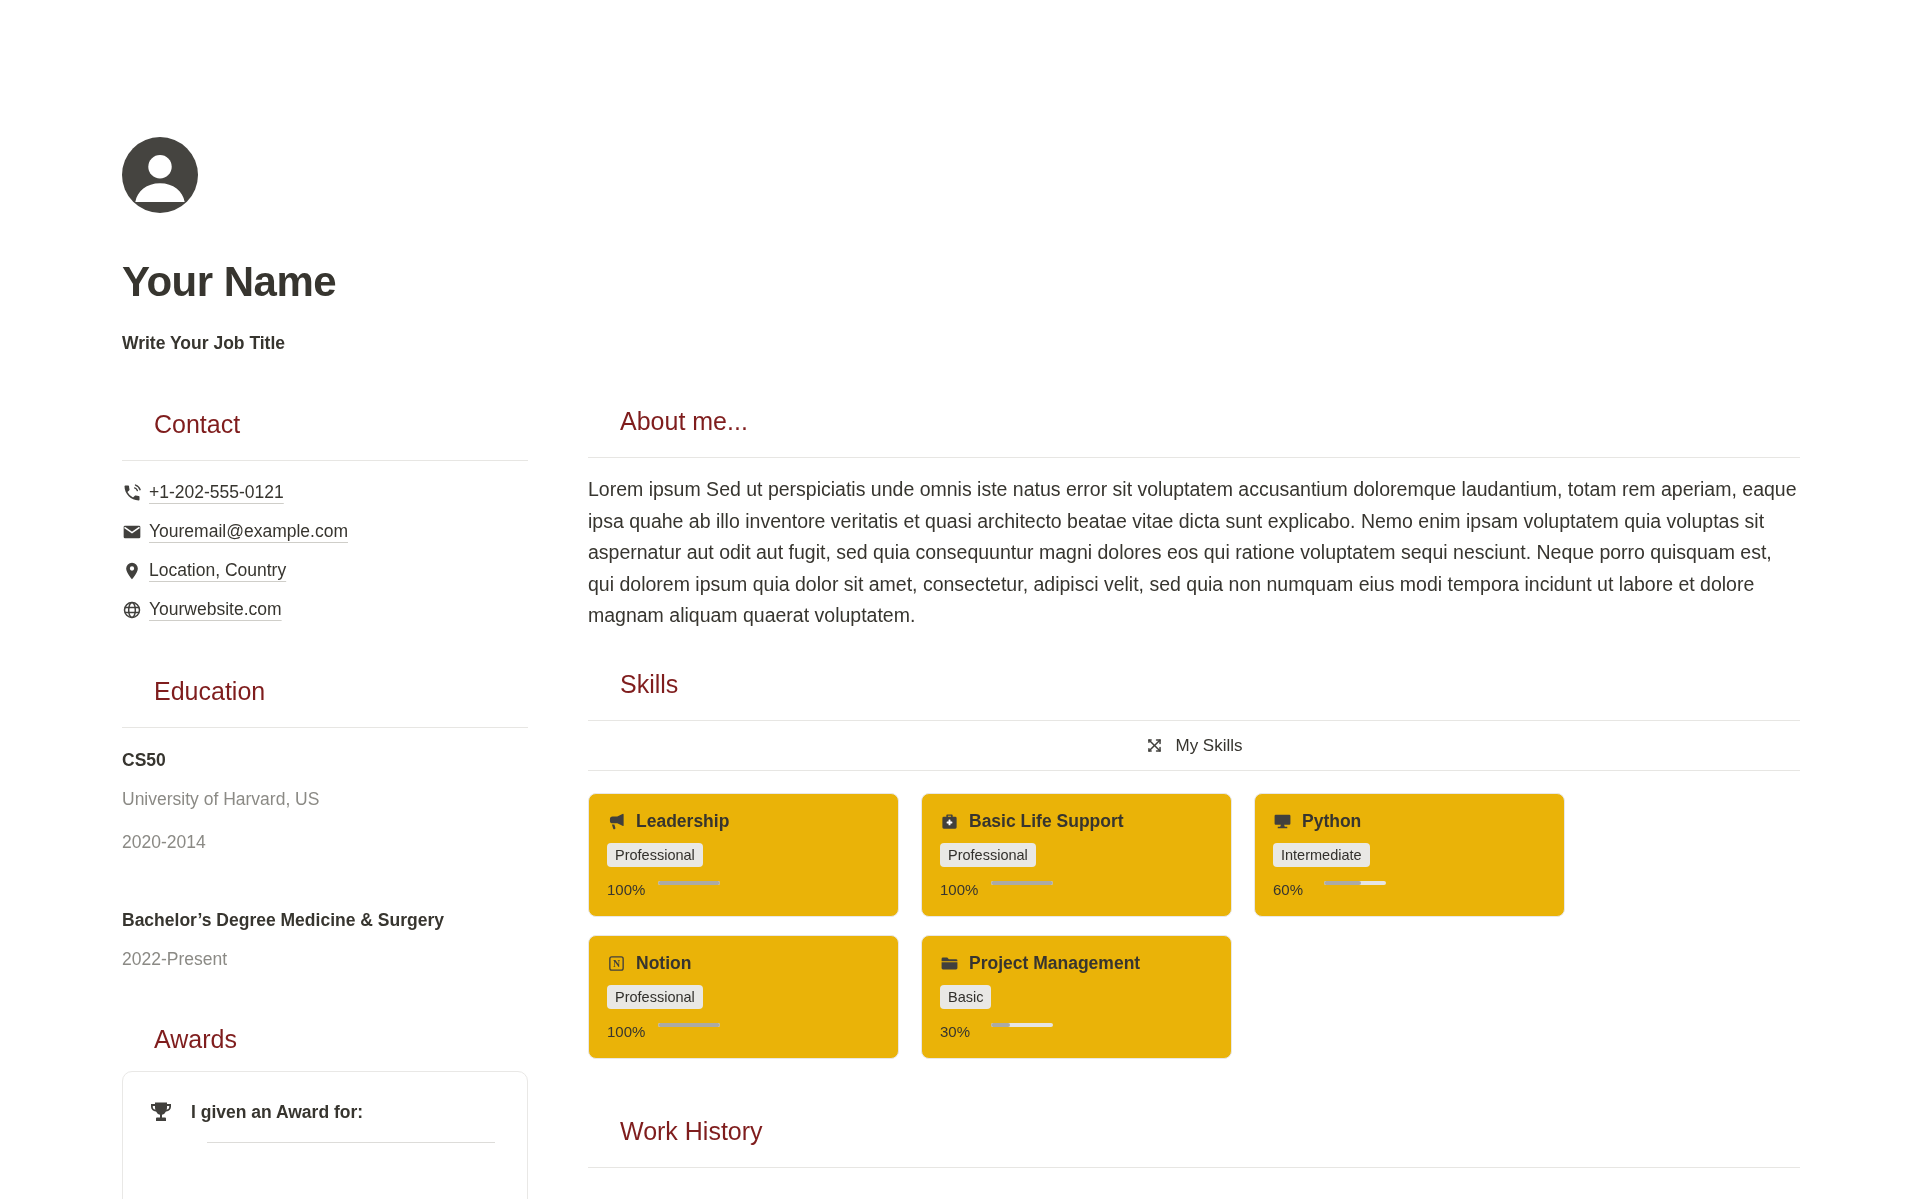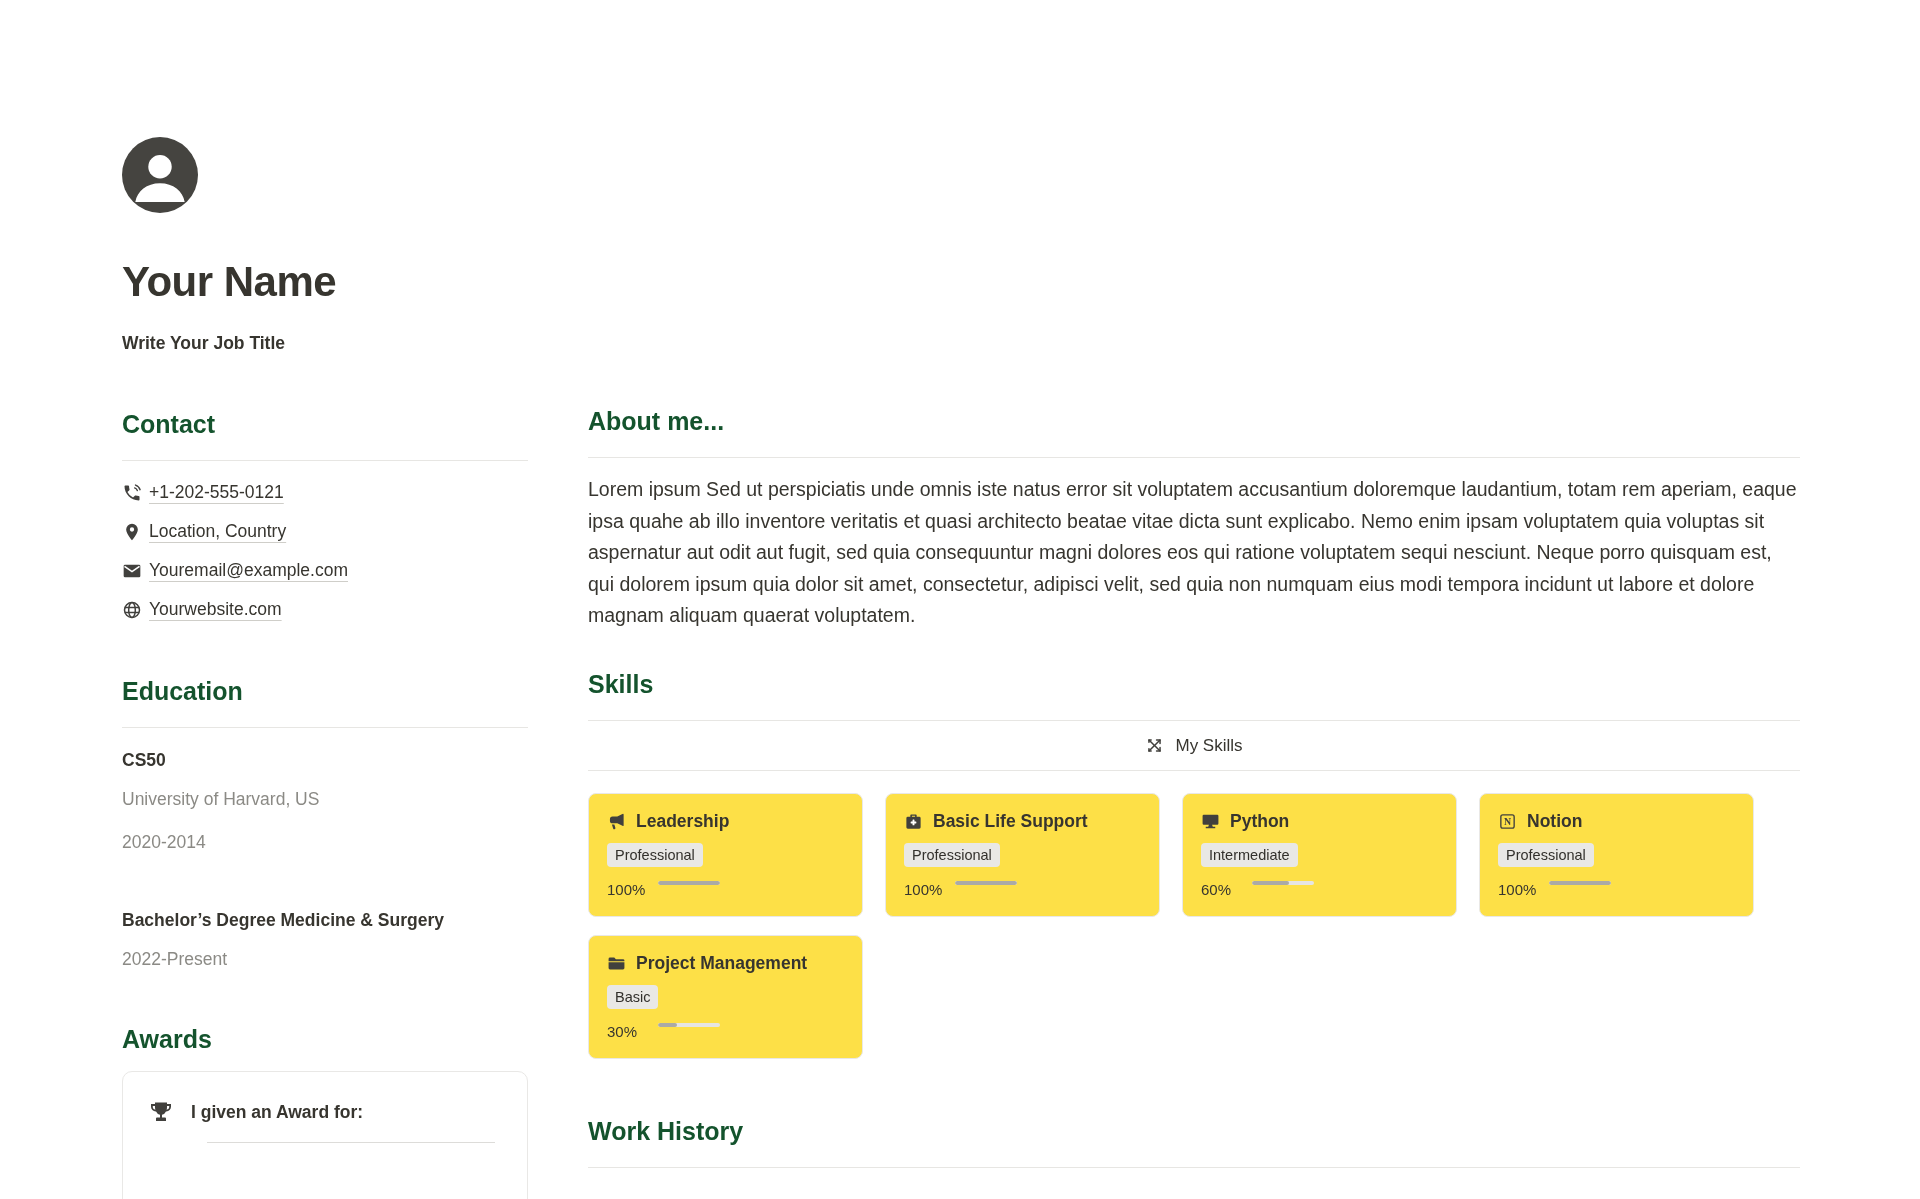--- a/index.html
+++ b/index.html
@@ -14,21 +14,21 @@
   .col-right { flex:1; min-width:0; }
 
   .icon { display:inline-flex; align-items:center; justify-content:center; color:#41403D; flex-shrink:0; }
   .icon svg { display:block; }
 
   
   .avatar { width:76px; height:76px; }
   .name   { margin-top:40px; font-size:42px; font-weight:700; line-height:50px; letter-spacing:-0.5px; }
   .job-title { margin-top:26px; font-size:17.5px; font-weight:700; }
 
-  .section-heading { font-size:25px; font-weight:700; line-height:32px; color:#14532d; }
+  .section-heading { font-size:25px; font-weight:400; line-height:32px; color:#7f1d1d;margin-left:32px; }
   .divider { border-top:1px solid #E7E6E3; margin-top:20px; }
 
   .mt-contact   { margin-top:54px; }
   .contact-list { margin-top:12px; }
   .contact-row  { display:flex; align-items:center; gap:7px; padding:9px 0; }
   .contact-row .icon { width:20px; height:20px; }
   a.contact-link {
     color:#37352F; font-size:17.5px; text-decoration:underline;
     text-decoration-color:#CFCEC9; text-decoration-thickness:1px; text-underline-offset:5px;
   }
@@ -54,21 +54,21 @@
   .about-text { margin-top:16px; font-size:19.5px; line-height:31.5px; color:#37352F; }
 
   .mt-skills { margin-top:36px; }
   .db-title-row { display:flex; align-items:center; gap:11px; padding:15px 2px 14px 2px;justify-content:center; }
   .db-title-row .icon { width:19px; height:19px; }
   .db-title { font-size:17px; font-weight:500; }
   .db-divider { border-top:1px solid #E7E6E3; }
 
   .cards { display:flex; flex-wrap:wrap; gap:18px 22px; margin-top:22px; }
   .skill-card {
-    width:275px; border:1px solid #E9E8E6; border-radius:8px; background:#fde047;
+    width:311px; border:1px solid #E9E8E6; border-radius:8px; background:#eab308;
     padding:17px 18px 18px 18px; cursor:pointer;
   }
   .skill-title-row { display:flex; align-items:center; gap:10px; }
   .skill-title-row .icon { width:19px; height:19px; }
   .skill-name { font-size:17.5px; font-weight:600; }
   .skill-tag {
     display:inline-block; margin-top:11px; background:#E9E8E5; color:#32302C;
     font-size:14.5px; line-height:20px; padding:2px 8px; border-radius:4px;
   }
   .skill-progress-row { display:flex; align-items:flex-start; gap:13px; margin-top:14px; }
@@ -112,34 +112,34 @@
           <svg width="20" height="20" viewBox="0 0 24 24" fill="#41403D">
             <path d="M6.54 10.79a15.1 15.1 0 0 0 6.67 6.67l2.23-2.23c.27-.27.67-.36 1.02-.24 1.12.37 2.33.57 3.54.57.55 0 1 .45 1 1V20c0 .55-.45 1-1 1C10.85 21 3 13.15 3 4c0-.55.45-1 1-1h3.45c.55 0 1 .45 1 1 0 1.21.2 2.42.57 3.54.11.35.03.75-.25 1.02l-2.23 2.23z"></path>
             <path d="M15.2 5.9c1.5.5 2.7 1.7 3.2 3.2" fill="none" stroke="#41403D" stroke-width="1.7" stroke-linecap="round"></path>
             <path d="M16.2 2.5c2.6.85 4.65 2.9 5.5 5.5" fill="none" stroke="#41403D" stroke-width="1.7" stroke-linecap="round"></path>
           </svg>
         </span>
         <a href="#" class="contact-link">+1-202-555-0121</a>
       </div>
       <div class="contact-row">
         <span class="icon">
-          <svg width="20" height="20" viewBox="0 0 24 24" fill="#41403D">
-            <path d="M12 2a7 7 0 0 0-7 7c0 5.25 7 13 7 13s7-7.75 7-13a7 7 0 0 0-7-7zm0 9.6A2.6 2.6 0 1 1 14.6 9 2.6 2.6 0 0 1 12 11.6z"></path>
-          </svg>
-        </span>
-        <a href="#" class="contact-link">Location, Country</a>
-      </div>
-      <div class="contact-row">
-        <span class="icon">
           <svg width="20" height="20" viewBox="0 0 24 24">
             <rect x="2" y="4.5" width="20" height="15" rx="1.6" fill="#41403D"></rect>
             <path d="M3 6.5l9 6.2 9-6.2" fill="none" stroke="#ffffff" stroke-width="2"></path>
           </svg>
         </span>
         <a href="#" class="contact-link">Youremail@example.com</a>
+      </div>
+      <div class="contact-row">
+        <span class="icon">
+          <svg width="20" height="20" viewBox="0 0 24 24" fill="#41403D">
+            <path d="M12 2a7 7 0 0 0-7 7c0 5.25 7 13 7 13s7-7.75 7-13a7 7 0 0 0-7-7zm0 9.6A2.6 2.6 0 1 1 14.6 9 2.6 2.6 0 0 1 12 11.6z"></path>
+          </svg>
+        </span>
+        <a href="#" class="contact-link">Location, Country</a>
       </div>
       <div class="contact-row">
         <span class="icon">
           <svg width="20" height="20" viewBox="0 0 24 24" fill="none" stroke="#41403D" stroke-width="1.8">
             <circle cx="12" cy="12" r="9"></circle>
             <ellipse cx="12" cy="12" rx="4" ry="9"></ellipse>
             <path d="M3.5 9h17M3.5 15h17"></path>
           </svg>
         </span>
         <a href="#" class="contact-link">Yourwebsite.com</a>

